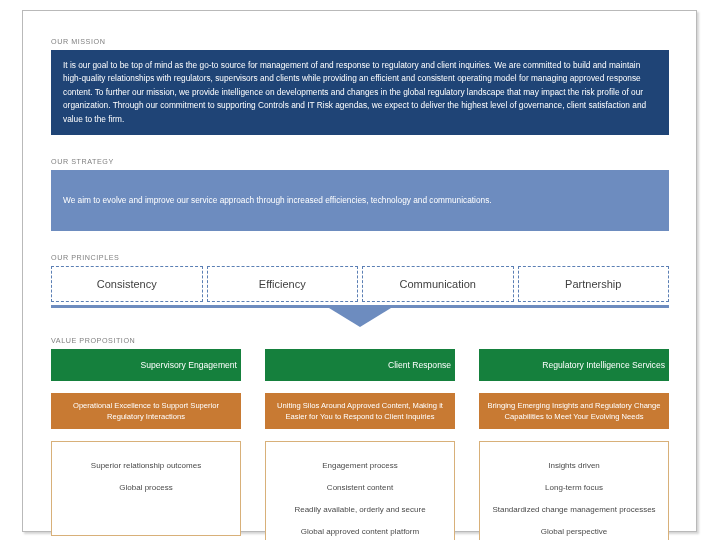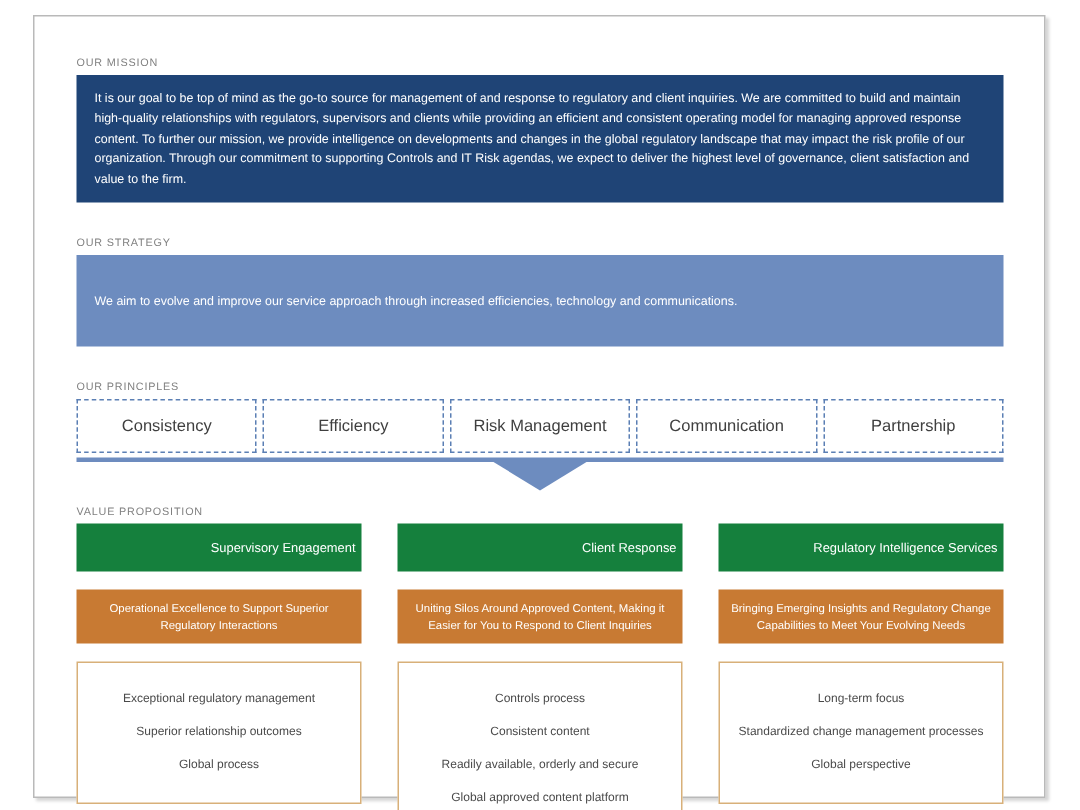--- a/index.html
+++ b/index.html
@@ -171,23 +171,20 @@
 
     <div class="section-label">OUR PRINCIPLES</div>
     <div class="principles-row">
       <div class="principle-box">
         <span>Consistency</span>
       </div>
       <div class="principle-box">
         <span>Efficiency</span>
       </div>
       <div class="principle-box">
-        <span>Risk Management</span>
-      </div>
-      <div class="principle-box">
         <span>Communication</span>
       </div>
       <div class="principle-box">
         <span>Partnership</span>
       </div>
     </div>
     <div class="principles-rule"></div>
     <div class="arrow-wrap">
       <div class="down-arrow"></div>
     </div>
@@ -195,41 +192,41 @@
     <div style="height:8px"></div>
 
     <div class="section-label">VALUE PROPOSITION</div>
 
     <div class="vp-row">
 
       <div class="vp-col">
         <div class="vp-header">Supervisory Engagement</div>
         <div class="vp-sub">Operational Excellence to Support Superior Regulatory Interactions</div>
         <div class="vp-list">
-          <div class="vp-item">Exceptional regulatory management</div>
           <div class="vp-item">Superior relationship outcomes</div>
           <div class="vp-item">Global process</div>
         </div>
       </div>
 
       <div class="vp-col">
         <div class="vp-header">Client Response</div>
         <div class="vp-sub">Uniting Silos Around Approved Content, Making it Easier for You to Respond to Client Inquiries</div>
         <div class="vp-list">
-          <div class="vp-item">Controls process</div>
+          <div class="vp-item">Engagement process</div>
           <div class="vp-item">Consistent content</div>
           <div class="vp-item">Readily available, orderly and secure</div>
           <div class="vp-item">Global approved content platform</div>
         </div>
       </div>
 
       <div class="vp-col">
         <div class="vp-header">Regulatory Intelligence Services</div>
         <div class="vp-sub">Bringing Emerging Insights and Regulatory Change Capabilities to Meet Your Evolving Needs</div>
         <div class="vp-list">
+          <div class="vp-item">Insights driven</div>
           <div class="vp-item">Long-term focus</div>
           <div class="vp-item">Standardized change management processes</div>
           <div class="vp-item">Global perspective</div>
         </div>
       </div>
 
     </div>
   </div>
 </div>
 

